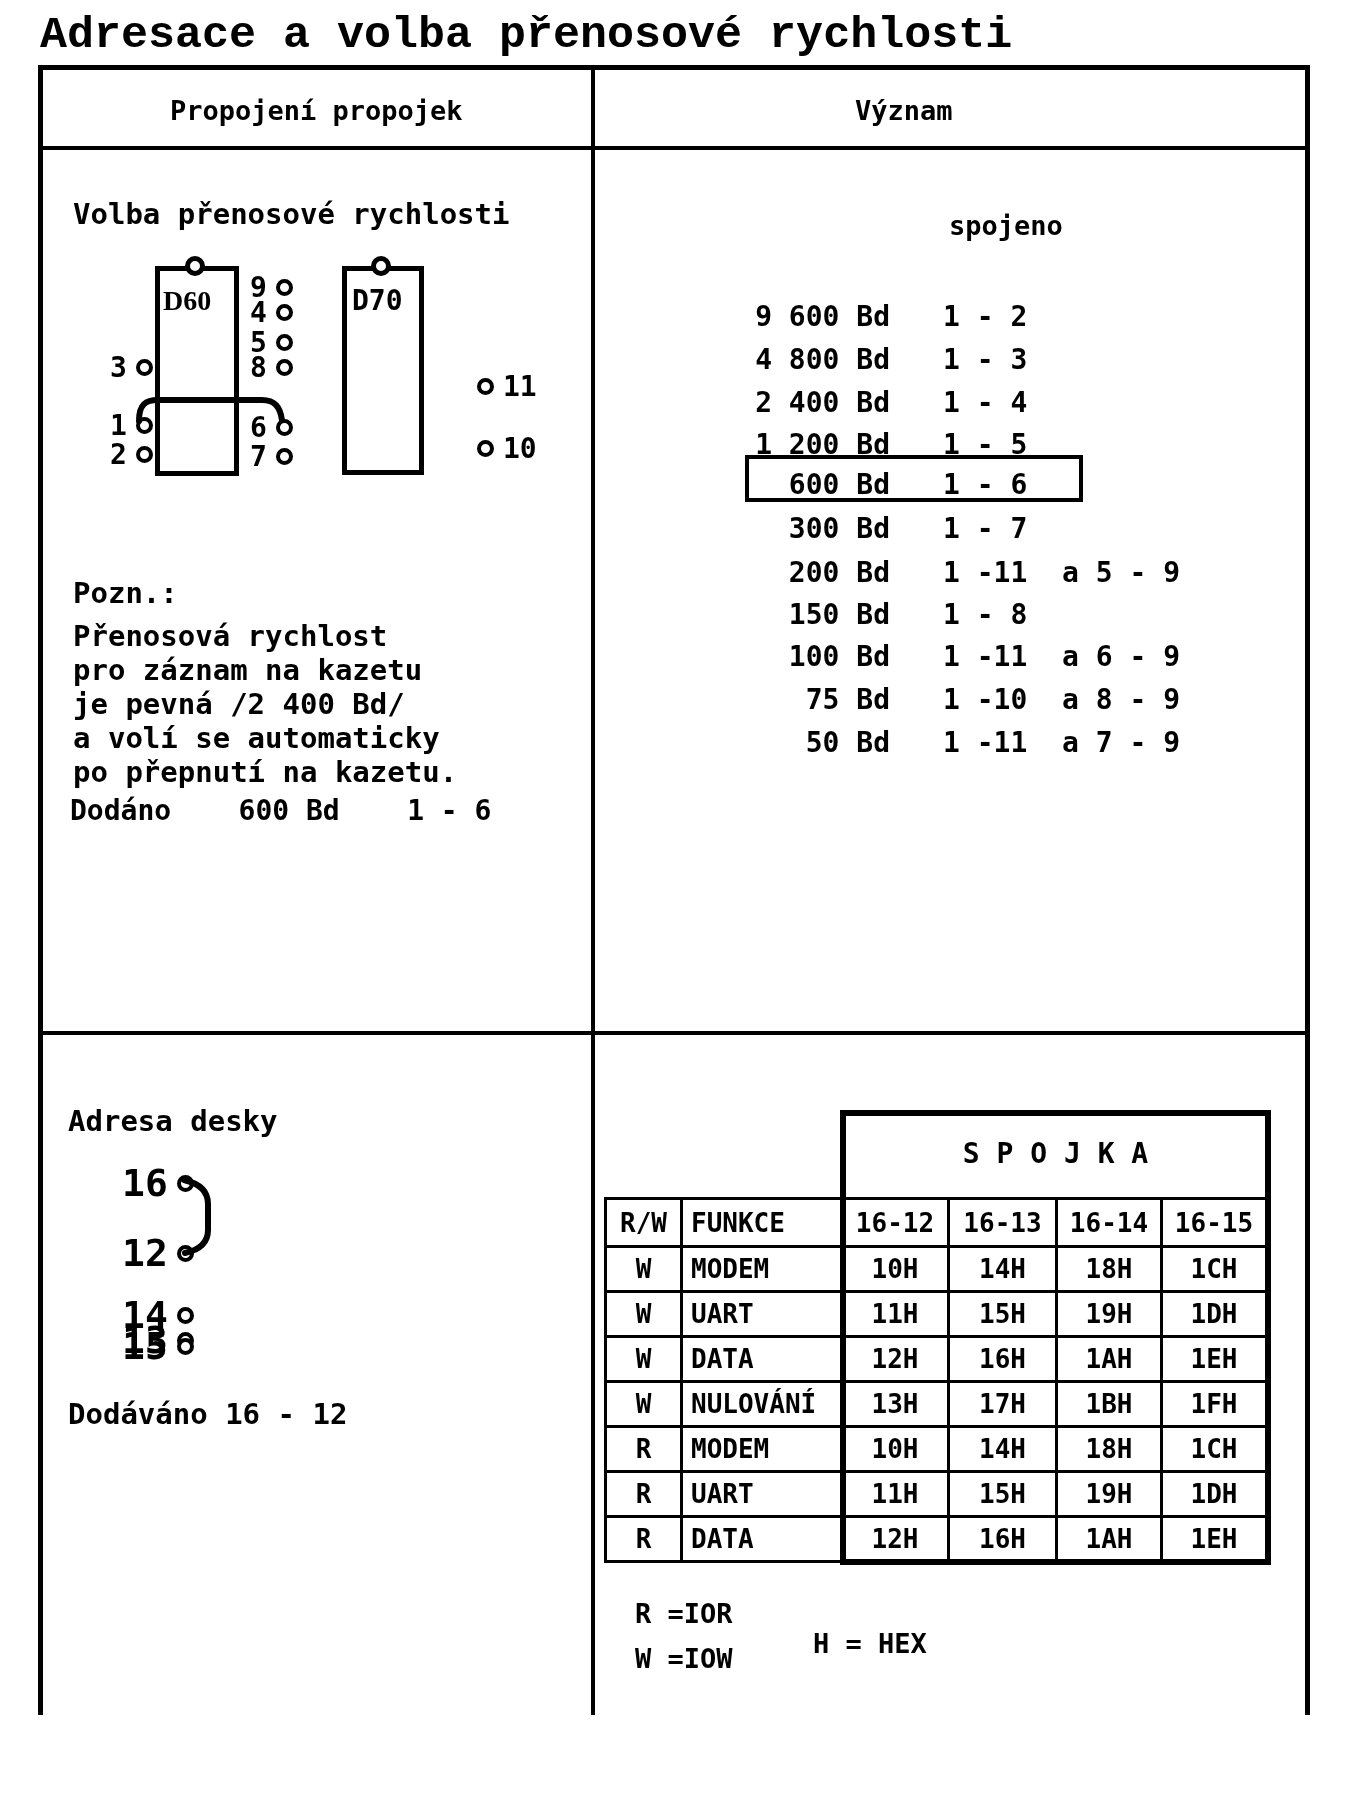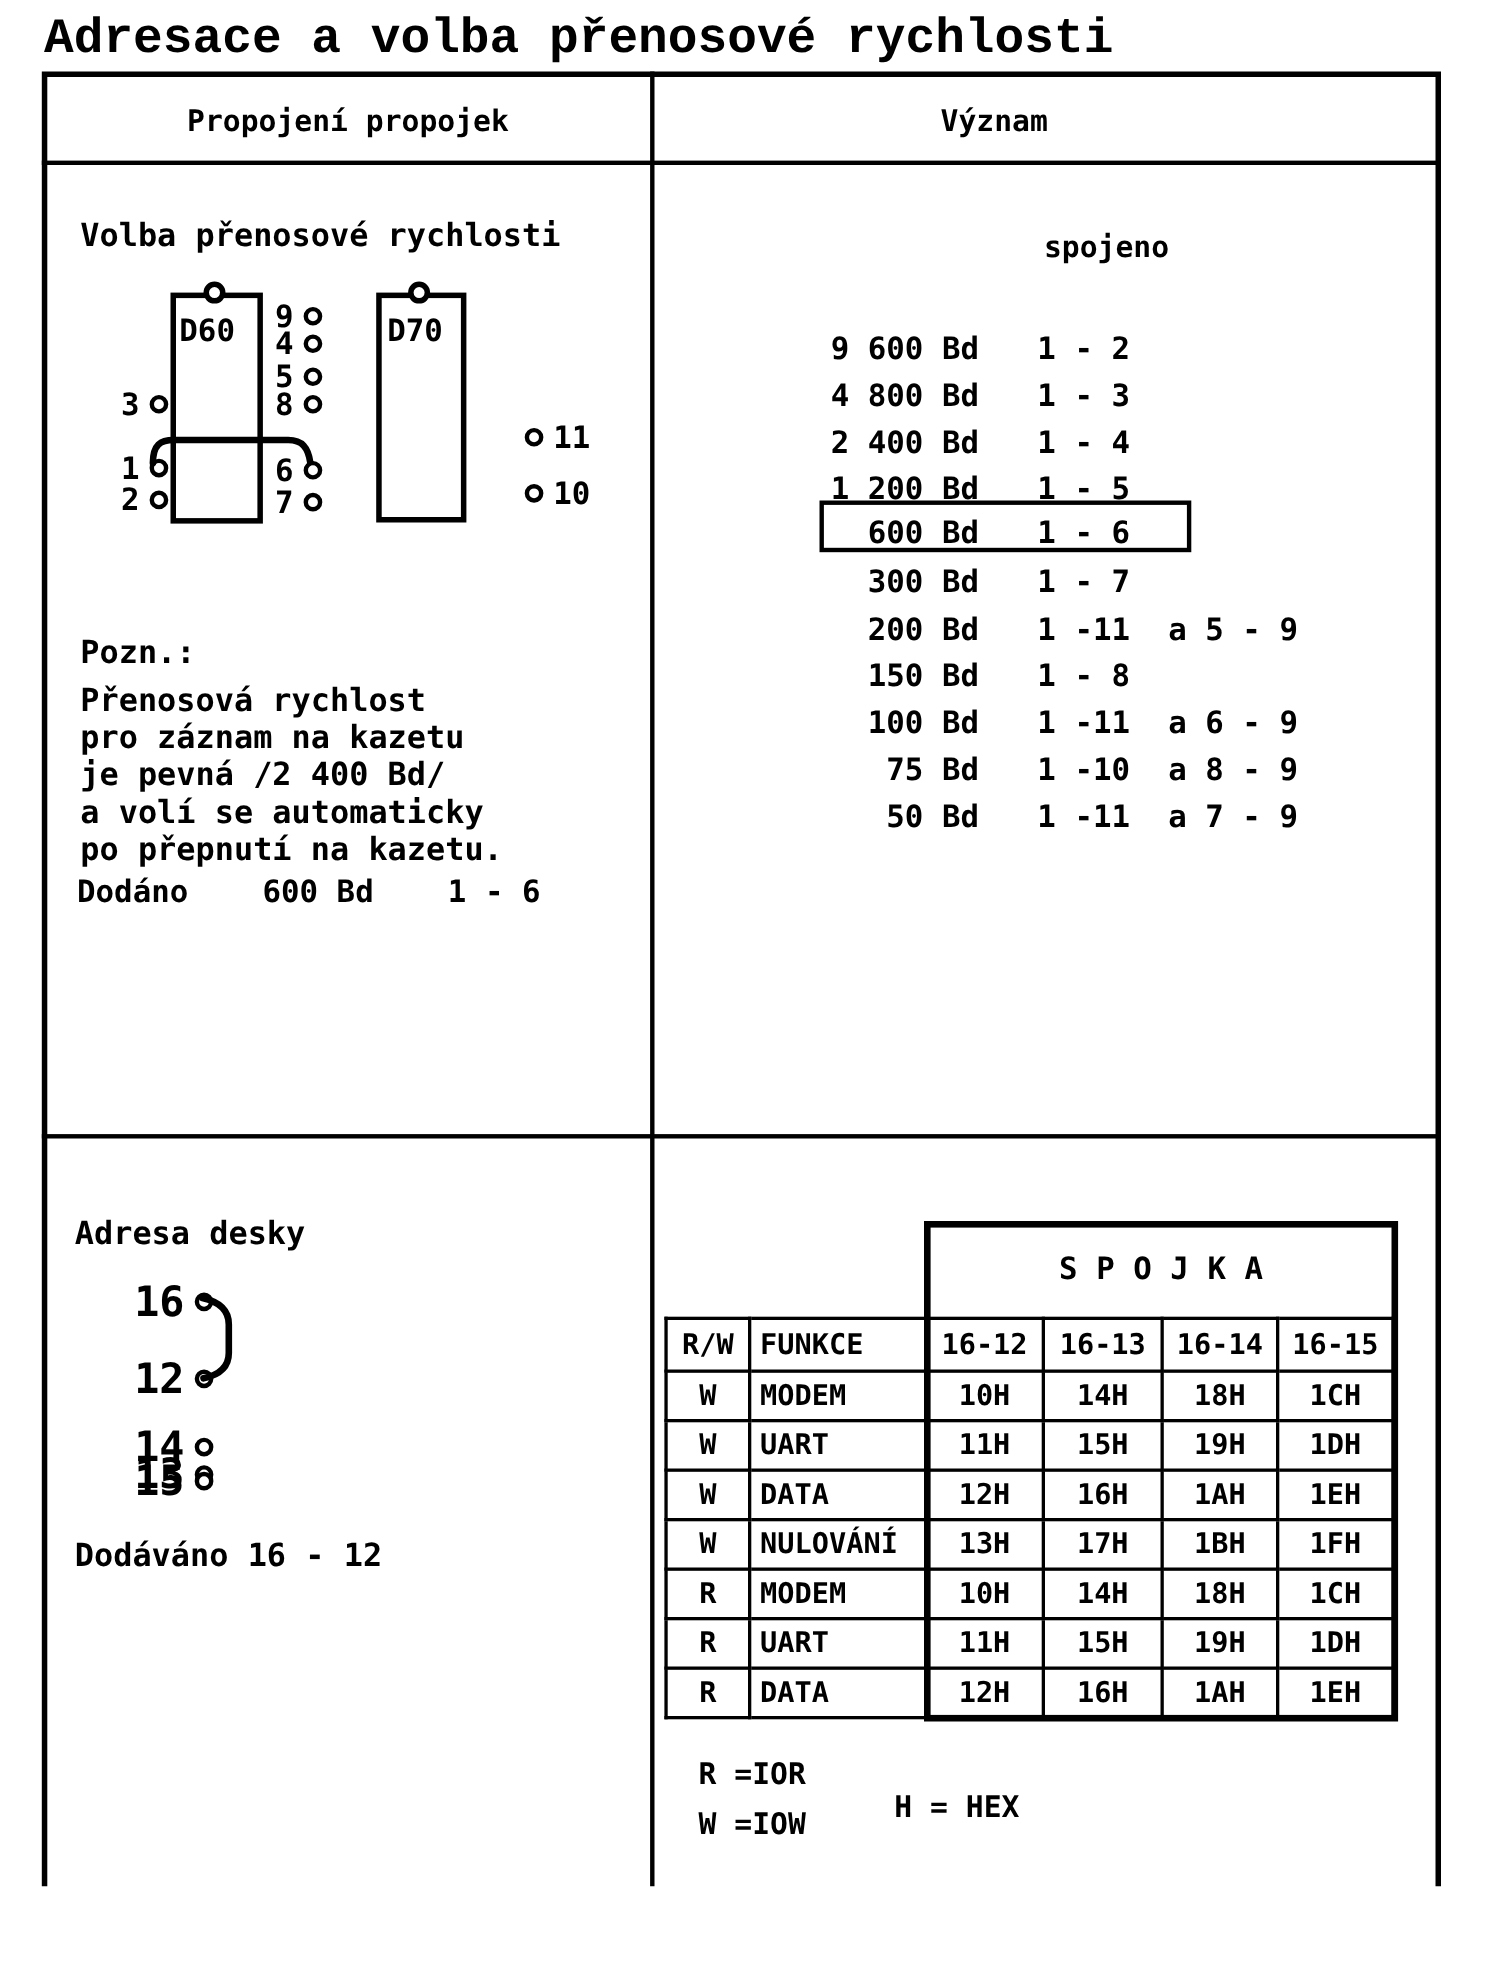--- a/index.html
+++ b/index.html
@@ -47,21 +47,21 @@
   <div class="hline" style="left:38px;top:146px;width:1272px;"></div>
   <div class="hline" style="left:38px;top:1031px;width:1272px;"></div>
 
   <div class="t f27" style="left:170px;top:95px;">Propojení propojek</div>
   <div class="t f27" style="left:855px;top:95px;">Význam</div>
 
   <div class="t f29" style="left:73px;top:198px;">Volba přenosové rychlosti</div>
 
   <div class="chip" style="left:155px;top:266px;width:84px;height:210px;"></div>
   <div class="notch" style="left:185px;top:256px;"></div>
-  <div class="t f28" style="left:163px;top:285px;">D60</div>
+  <div class="t f28" style="left:163px;top:285px;font-family:Liberation Serif, serif;">D60</div>
 
   <div class="chip" style="left:342px;top:266px;width:82px;height:209px;"></div>
   <div class="notch" style="left:371px;top:256px;"></div>
   <div class="t f28" style="left:352px;top:285px;">D70</div>
 
   <div class="pinrow" style="left:250px;top:272px;">
     <span class="pnum">9</span>
     <span class="pcirc"></span>
     </div>
   <div class="pinrow" style="left:250px;top:297px;">
@@ -91,21 +91,21 @@
     </div>
   <div class="pinrow" style="left:110px;top:410px;">
     <span class="pnum">1</span>
     <span class="pcirc"></span>
     </div>
   <div class="pinrow" style="left:110px;top:439px;">
     <span class="pnum">2</span>
     <span class="pcirc"></span>
     </div>
 
-  <div class="pinrow" style="left:477px;top:371px;margin-top:11px;">
+  <div class="pinrow" style="left:477px;top:371px;">
     <span class="pcirc"></span>
     <span class="pnum">11</span>
     </div>
   <div class="pinrow" style="left:477px;top:433px;">
     <span class="pcirc"></span>
     <span class="pnum">10</span>
     </div>
 
   <div class="t f29" style="left:73px;top:577px;">Pozn.:</div>
   <div class="t f29" style="left:73px;top:620px;">Přenosová rychlost</div>

